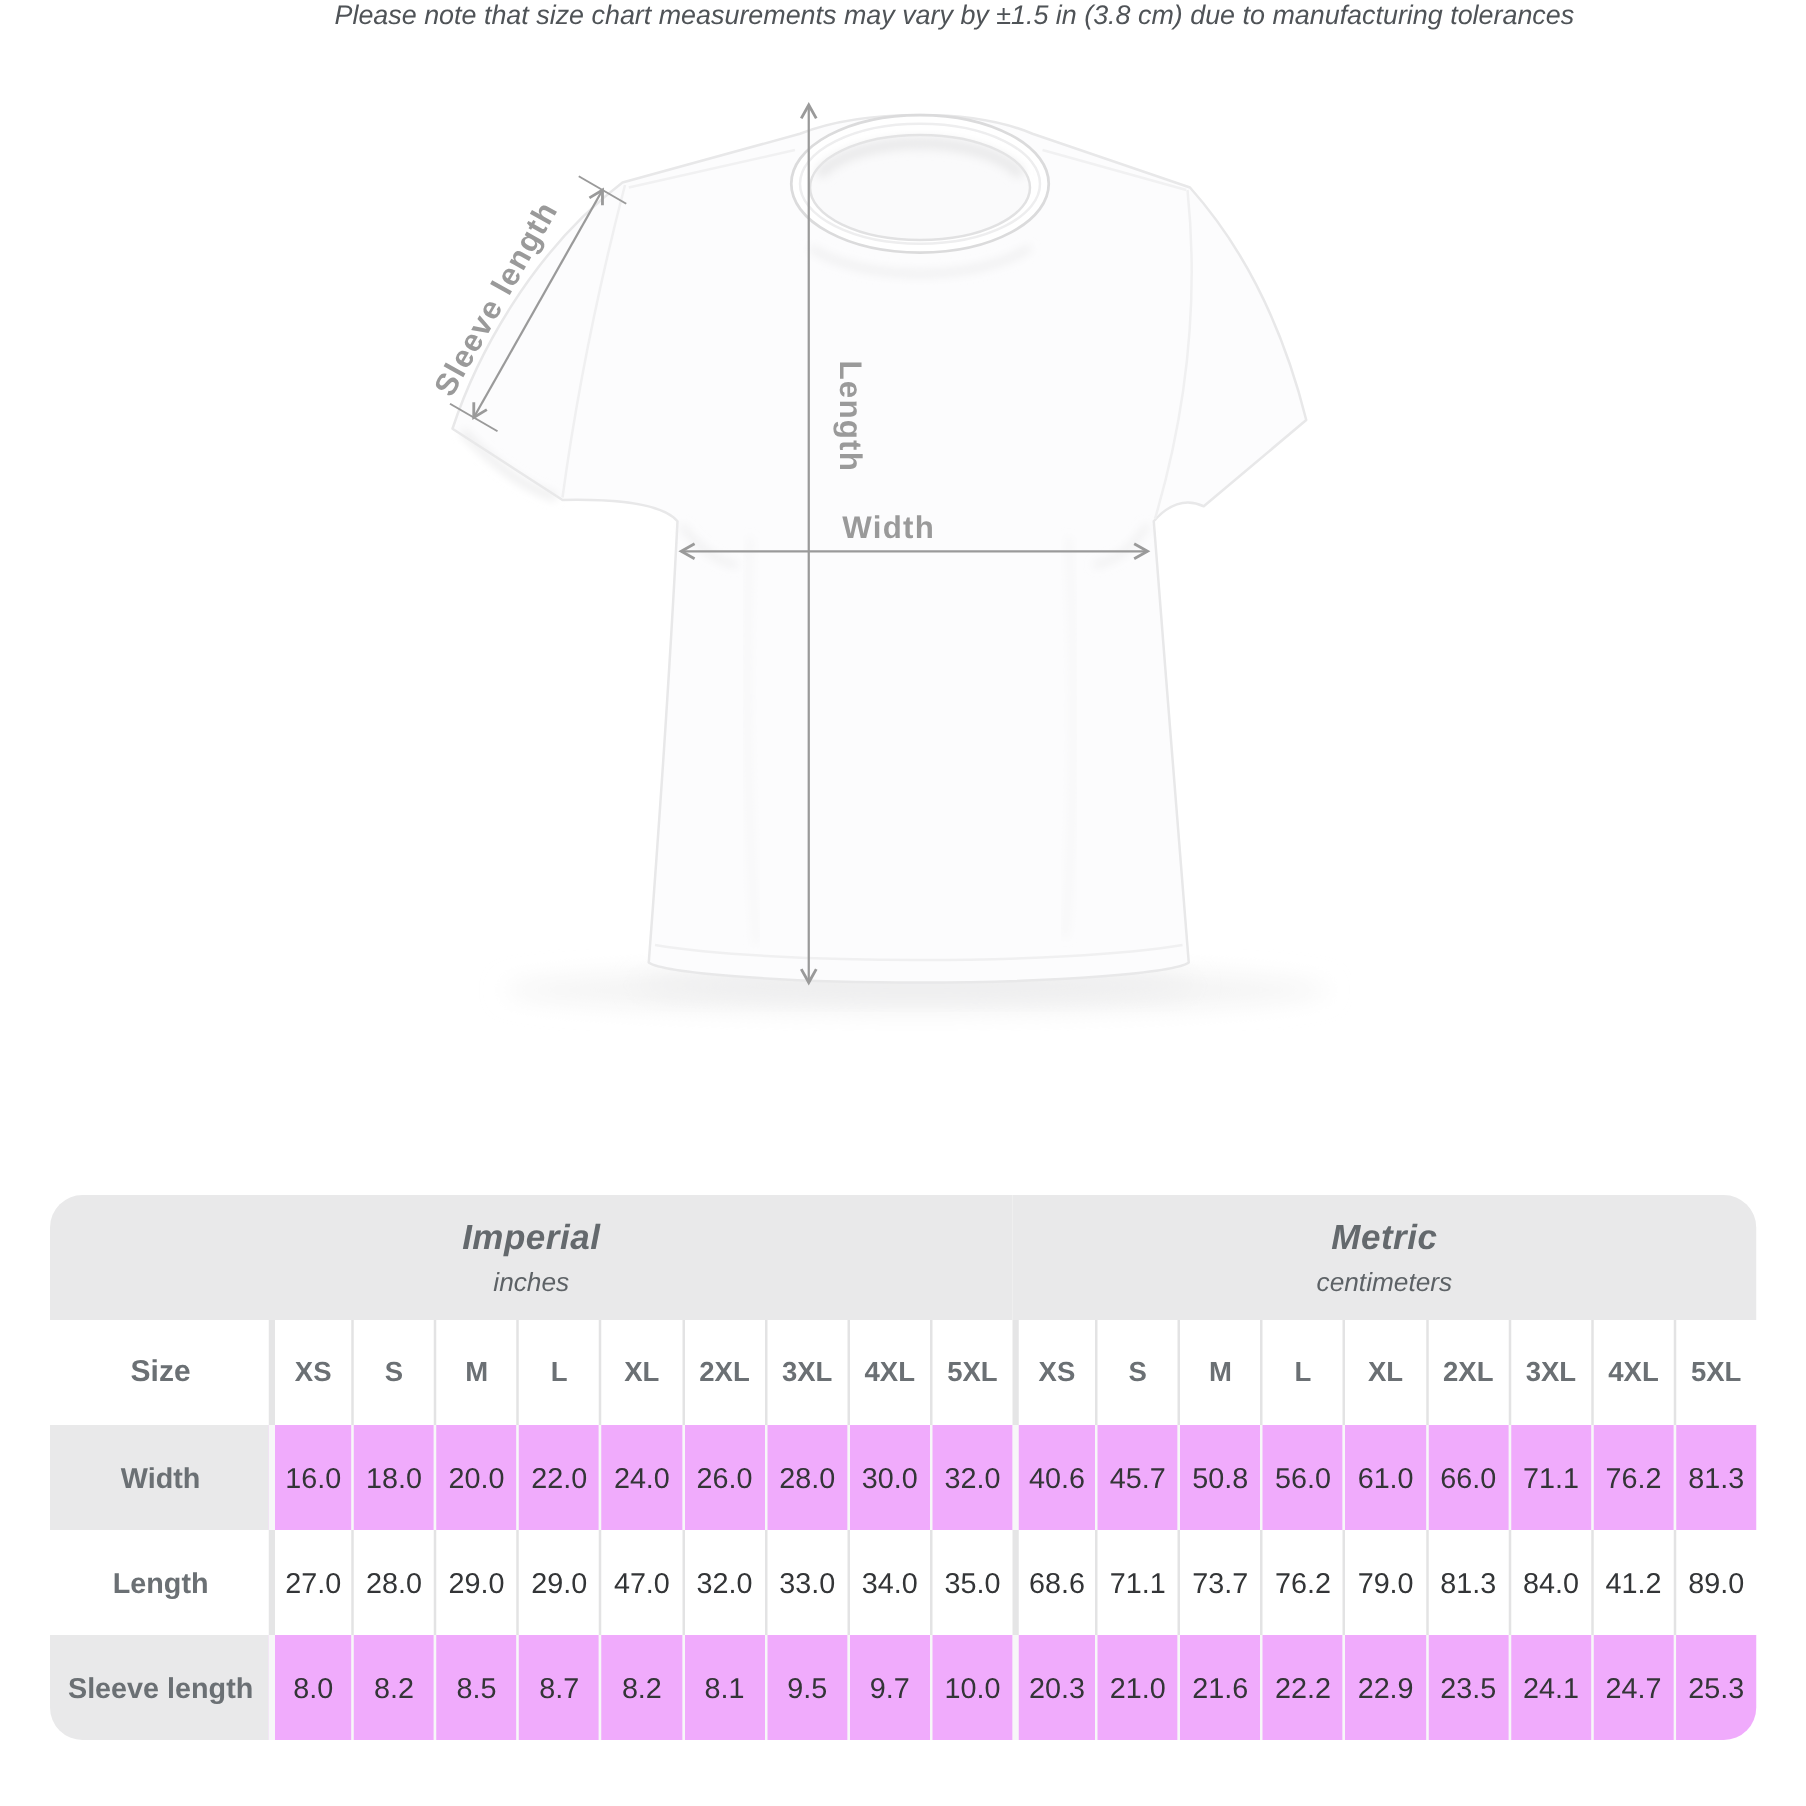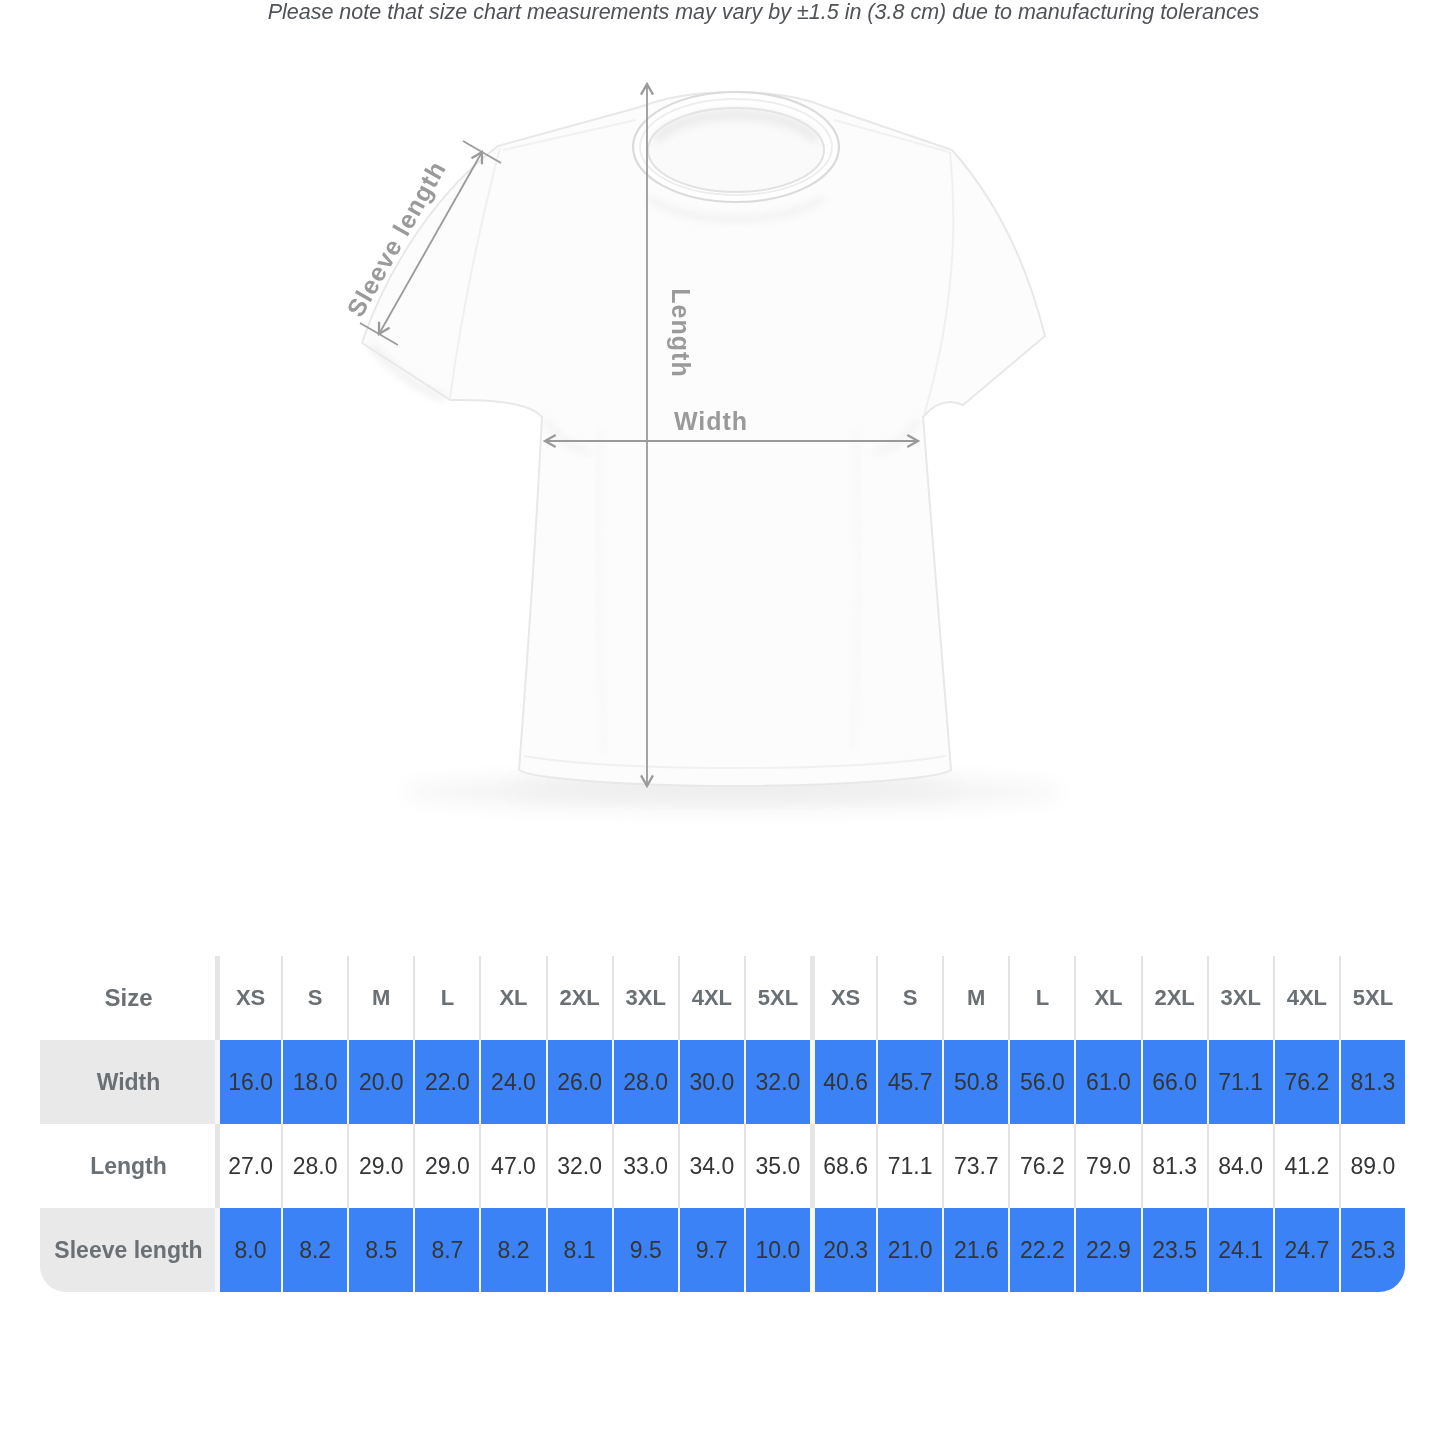--- a/index.html
+++ b/index.html
@@ -32,21 +32,21 @@
   .band-left  { grid-column:1/11; border-top-left-radius:26px; }
   .band-right { grid-column:11/20; border-top-right-radius:26px; }
   .band-name { font-size:28px; font-weight:bold; font-style:italic; color:#64696d; letter-spacing:.4px; }
   .band-unit { font-size:21px; font-style:italic; color:#5d6266; }
   .trow.hdr, .trow.datarow { height:84px; }
   .cell { display:flex; align-items:center; justify-content:center; border-left:2px solid transparent; }
   .lblcell { font-size:23px; font-weight:bold; color:#6b7074; }
   .sizecell { font-size:22px; font-weight:bold; color:#6b7074; }
   .valcell { font-size:23px; color:#333537; }
   .row-white { background:#ffffff;text-align:right; }
-  .row-gray .cell { background:#3b82f6; }
+  .row-gray .cell { background:#f0abfc; }
   .row-gray .lblcell { background:#e9e9ea; }
   .row-white .cell.sep { border-left-color:#e3e3e4; }
   .row-gray  .cell.sep { border-left-color:#f7f7f8; }
   .cell.sep-major { border-left-width:5px; }
   .row-white .cell.sep-major { border-left-color:#e5e5e6; }
   .row-gray  .cell.sep-major { border-left-color:#f7f7f8; }
   .trow.bottom .cell:first-child { border-bottom-left-radius:26px; }
   .trow.bottom .cell:last-child  { border-bottom-right-radius:26px; }
 </style>
 </head>
@@ -123,20 +123,30 @@
       <text class="dim-label" transform="translate(404,243) rotate(-60.5)" text-anchor="middle">Sleeve length</text>
       <text class="dim-label" transform="translate(672,333) rotate(90)" text-anchor="middle">Length</text>
       <text class="dim-label" x="711" y="430" text-anchor="middle">Width</text>
     </svg>
   </div>
 
   <div class="chart-note">Please note that size chart measurements may vary by ±1.5 in (3.8 cm) due to manufacturing tolerances</div>
 
   <div class="size-table">
 
+    <div class="trow band">
+      <div class="band-half band-left">
+        <div class="band-name">Imperial</div>
+        <div class="band-unit">inches</div>
+      </div>
+      <div class="band-half band-right">
+        <div class="band-name">Metric</div>
+        <div class="band-unit">centimeters</div>
+      </div>
+    </div>
 
     <div class="trow hdr row-white">
       <div class="cell lblcell" style="font-size:24px;">Size</div>
       <div class="cell sizecell sep sep-major">XS</div>
       <div class="cell sizecell sep">S</div>
       <div class="cell sizecell sep">M</div>
       <div class="cell sizecell sep">L</div>
       <div class="cell sizecell sep">XL</div>
       <div class="cell sizecell sep">2XL</div>
       <div class="cell sizecell sep">3XL</div>

